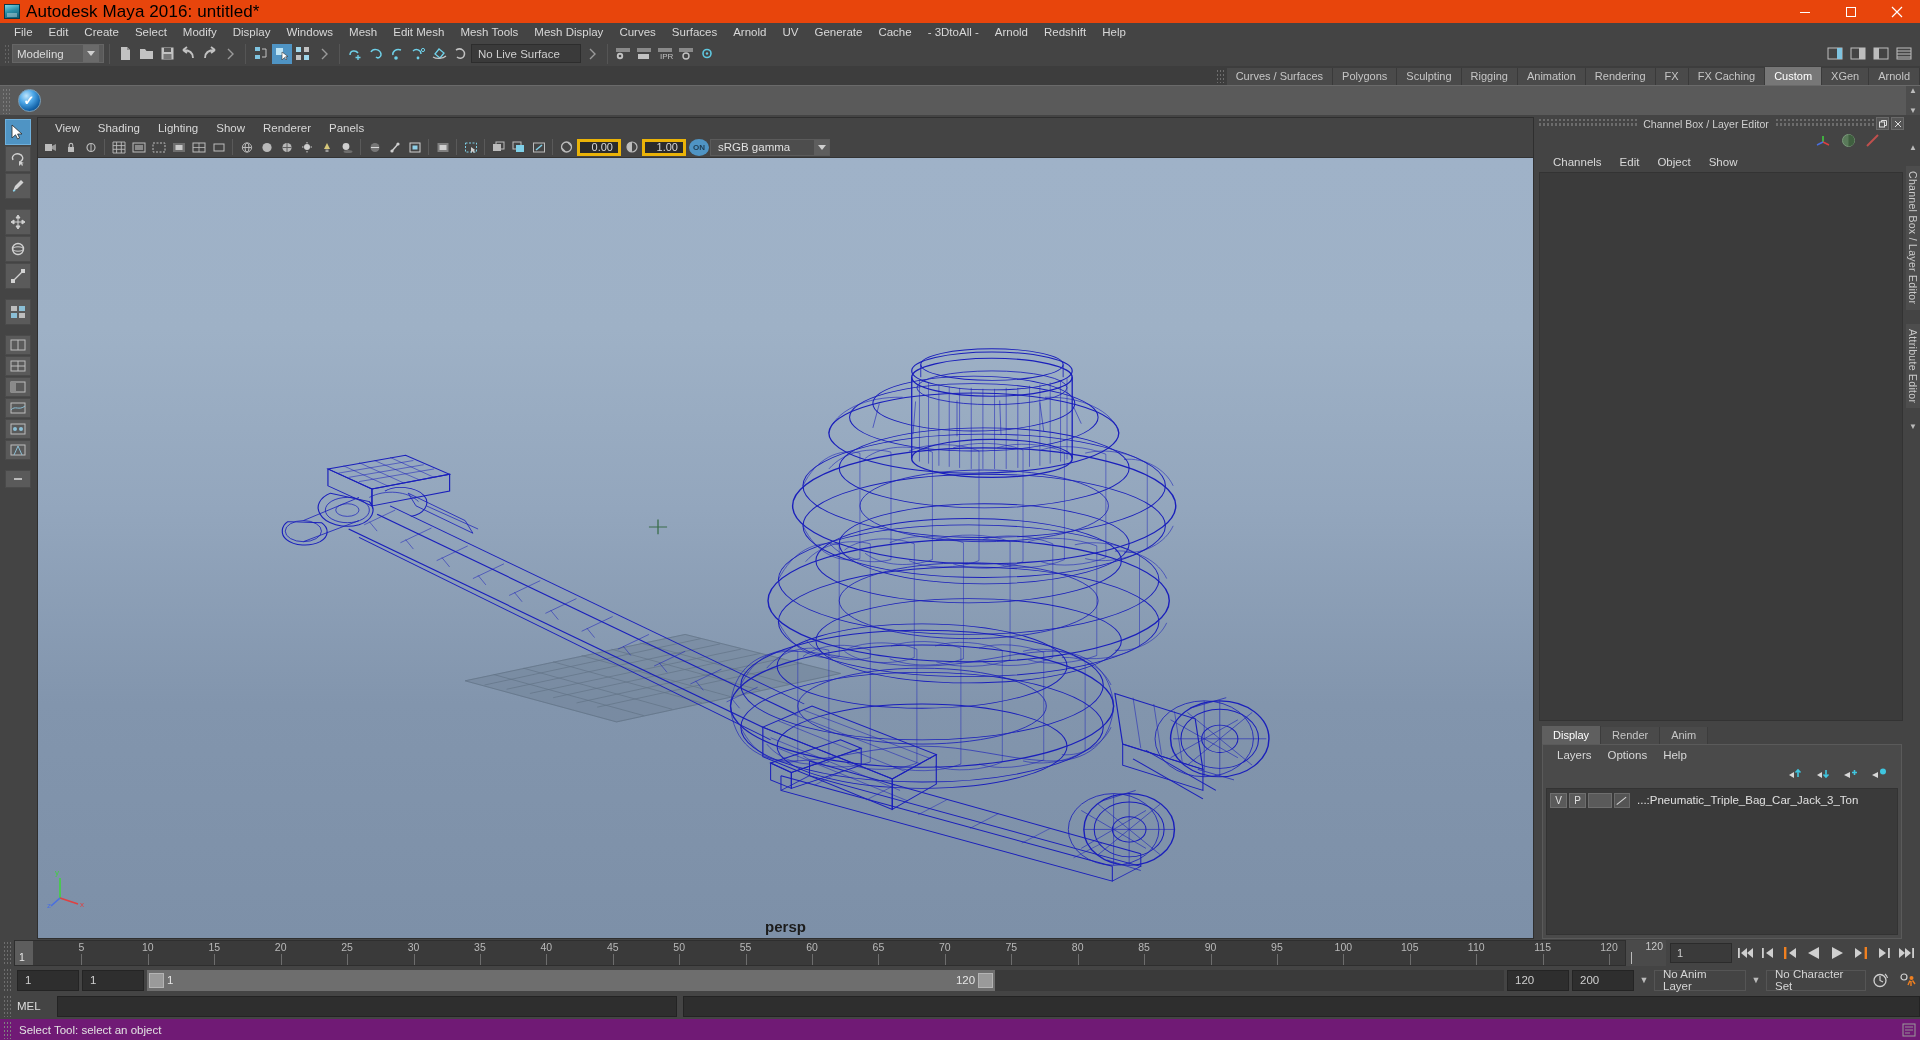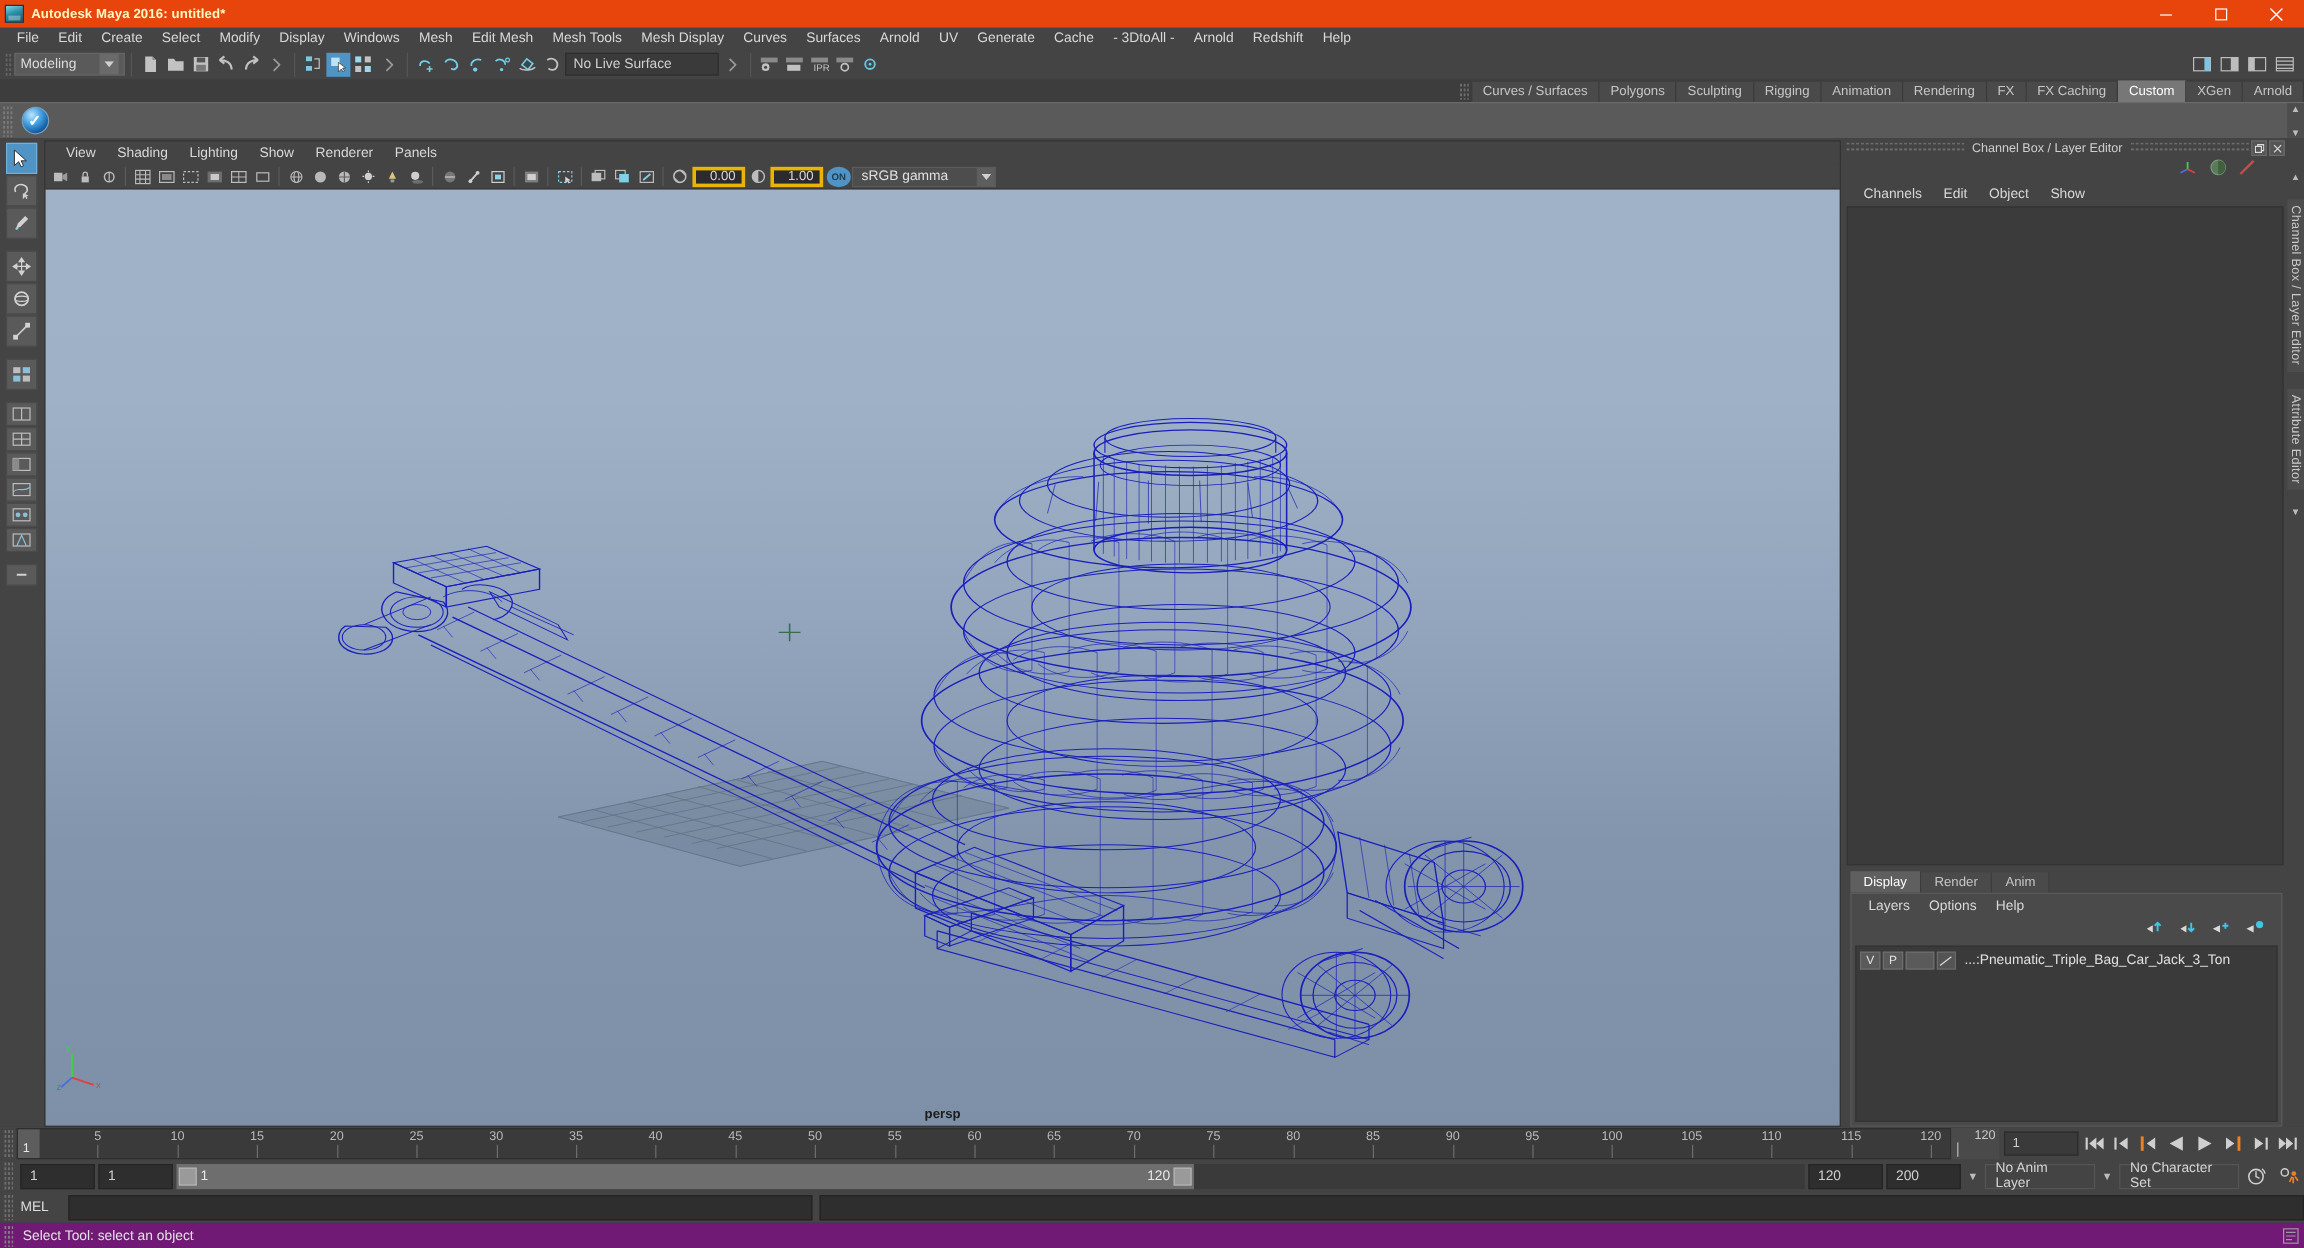--- a/index.html
+++ b/index.html
@@ -20,21 +20,21 @@
   #titlebar .app-icon {
     width: 16px; height: 15px; margin: 0 6px 0 4px;
     background: linear-gradient(160deg,#7fd8e8 0%,#2a8fa8 45%,#10586e 100%);
     border: 1px solid #0b3a4a; position: relative;
   }
   #titlebar .app-icon::after{
     content:""; position:absolute; left:2px; bottom:1px; width:10px;height:4px;
     background:rgba(255,255,255,.35);
   }
   #titlebar .title-text {
-    color: #fef9c3; font-size: 11px; letter-spacing: .1px; font-weight: bold;
+    color: #000000; font-size: 17px; letter-spacing: .1px;
   }
   #win-buttons { margin-left:auto; display:flex; height:100%; }
   #win-buttons .wbtn {
     width: 46px; height: 100%; display:flex; align-items:center; justify-content:center;
     color:#fff; font-size: 13px; line-height:1;
   }
   #win-buttons .wbtn svg { display:block; }
 
   
   #menubar {
@@ -135,21 +135,21 @@
   .gamma-combo { height:17px; background:#4d4d4d; border:1px solid #5b5b5b; color:#e0e0e0;
      font-size:11.5px; display:flex; align-items:center; padding-left:7px; width:120px; }
   .gamma-combo .ga { margin-left:auto; width:15px;height:15px; background:#5e5e5e;
      display:flex;align-items:center;justify-content:center;}
 
   
   #viewport { flex:1 1 auto; position:relative; overflow:hidden;
      background: linear-gradient(180deg, #9fb2c8 0%, #9eb1c6 22%, #93a6bd 45%, #8295ad 70%, #7d90a8 100%); }
   #viewport svg { position:absolute; inset:0; width:100%; height:100%; display:block; }
   #persp-label { position:absolute; bottom:3px; left:50%; transform:translateX(-50%);
-     color:#1c1c1c; font-size:11px; font-weight:bold; }
+     color:#1c1c1c; font-size:15px; font-weight:bold; }
   #axis-gizmo { position:absolute; left:8px; bottom:28px; width:46px;height:46px; }
 
   
   #rightpanel { flex:0 0 370px; background:#444444; display:flex; flex-direction:column; }
   #cb-header { flex:0 0 17px; height:17px; display:flex; align-items:center; font-size:10.5px;
      color:#cfcfcf; padding:0 2px; background:#444; }
   .dots { flex:1 1 auto; height:9px;
      background-image: radial-gradient(#6c6c6c 1px, transparent 1px); background-size:4px 5px;
      background-position: 0 3px; }
   #cb-header .cbtitle { padding:0 6px; white-space:nowrap;}
@@ -386,21 +386,21 @@
     <svg width="17" height="15" viewBox="0 0 17 15">
         <path d="M4 8 l4 -5 l5 4 l-4 5 z" fill="none" stroke="#6fd0e8" stroke-width="1.3"></path>
         <path d="M2 11 C5 13 12 13 15 10" stroke="#c2c2c2" stroke-width="1.2" fill="none"></path>
       </svg>
   </div>
   <div class="tbtn">
     <svg width="17" height="15" viewBox="0 0 17 15">
         <path d="M4 4 C9 1 14 5 12 10 C11 12.5 7 13 5 11" stroke="#c2c2c2" stroke-width="1.5" fill="none"></path>
       </svg>
   </div>
-  <div class="flagbox" style="width:128px">No Live Surface</div>
+  <div class="flagbox" style="width:110px">No Live Surface</div>
   <div class="tbtn">
     <svg width="7" height="12" viewBox="0 0 7 12">
         <path d="M1 1 L6 6 L1 11" stroke="#9a9a9a" stroke-width="1.4" fill="none"></path>
       </svg>
   </div>
   <div class="sep"></div>
 
   <div class="tbtn">
     <svg width="16" height="15" viewBox="0 0 16 15">
         <rect x="1" y="2" width="14" height="4" fill="#8a8a8a"></rect>

